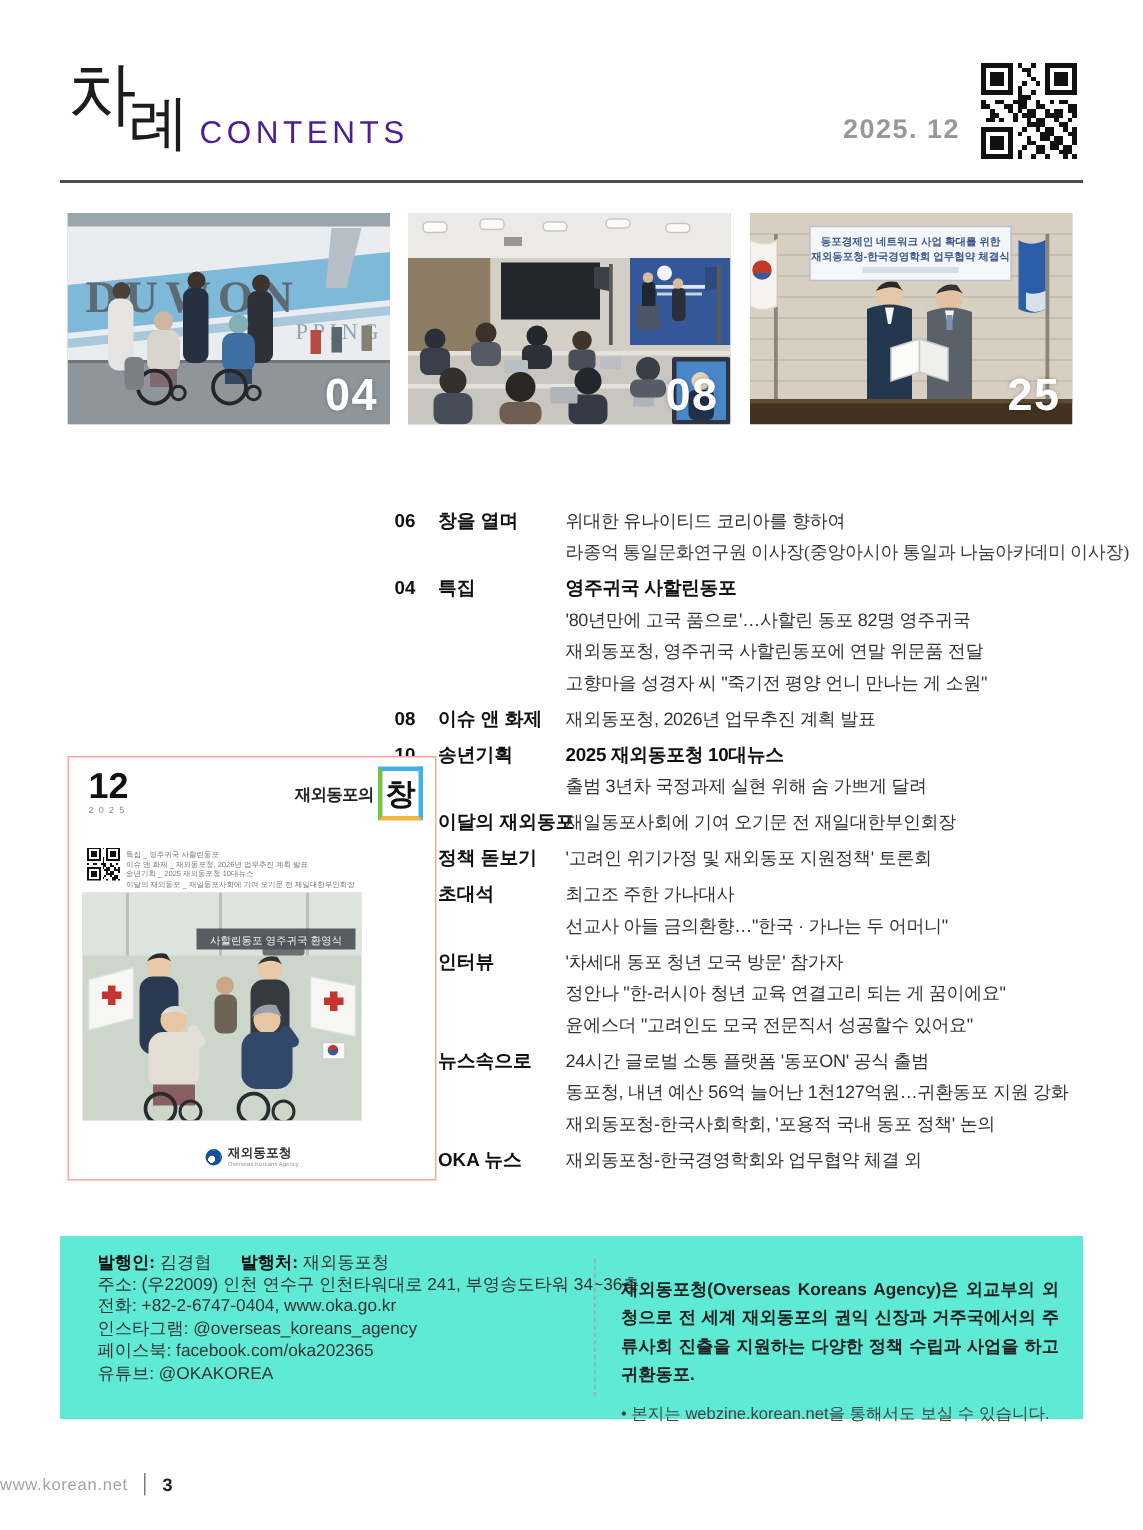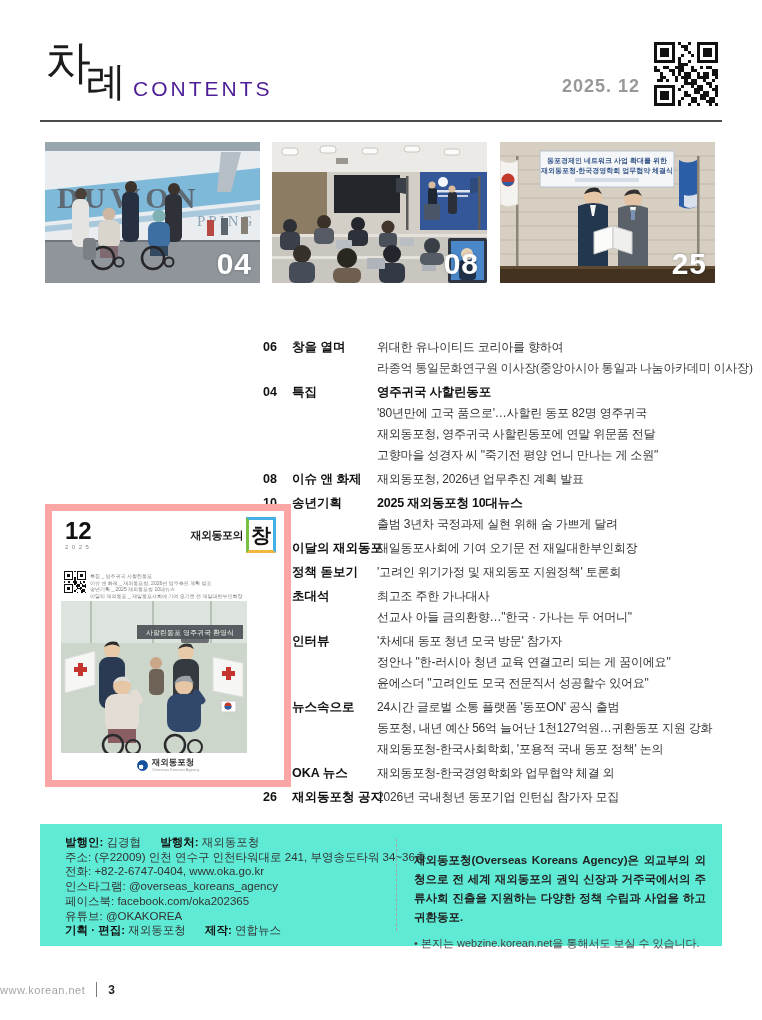--- a/index.html
+++ b/index.html
@@ -24,21 +24,21 @@
   
   .toc { position: absolute; left: 263px; top: 337px; width: 478px; }
   .toc-entry { display: grid; grid-template-columns: 29px 85px 1fr; margin-bottom: 3px; }
   .toc-num { font-size: 12.5px; font-weight: bold; color: #111; line-height: 21px; }
   .toc-cat { font-size: 12.5px; font-weight: bold; color: #111; line-height: 21px; white-space: nowrap; }
   .toc-line { font-size: 12px; color: #333; line-height: 21px; white-space: nowrap; letter-spacing: -0.2px; }
   .toc-line.bold { font-weight: bold; color: #111; font-size: 12.5px; }
   .toc-line.serif { font-family: "Liberation Serif", "DejaVu Serif", serif; color: #3d3d3d; }
 
   
-  .cover { position: absolute; left: 45px; top: 504px; width: 246px; height: 283px; background: #fff; border: 7px solid #fca5a5; }
+  .cover { position: absolute; left: 45px; top: 504px; width: 246px; height: 283px; background: #fff; border: 1px solid #fca5a5; }
   .cover-month { position: absolute; left: 13px; top: 8px; font-size: 24px; font-weight: 800; color: #111; line-height: 1; }
   .cover-year { position: absolute; left: 13px; top: 33px; font-size: 6px; color: #888; letter-spacing: 3.5px; }
   .cover-logo { position: absolute; right: 8px; top: 6px; display: flex; align-items: flex-end; }
   .cover-logo-prefix { font-size: 11px; font-weight: bold; color: #222; margin-right: 3px; margin-bottom: 10px; letter-spacing: -0.5px; }
   .cover-logo-box { width: 30px; height: 36px; border-style: solid; border-width: 3px; border-color: #43b0e5 #43b0e5 #f0b63f #76c043; display: flex; align-items: center; justify-content: center; }
   .cover-logo-char { font-size: 20px; font-weight: 800; color: #111; }
   .cover-teasers { position: absolute; left: 38px; top: 62px; width: 160px; }
   .cover-teaser { font-size: 5px; line-height: 6.5px; color: #777; white-space: nowrap; overflow: hidden; }
   .qr-mini { position: absolute; left: 12px; top: 60px; width: 22px; height: 22px; }
   .cover-photo { position: absolute; left: 9px; top: 90px; width: 186px; height: 152px; background: #ccd6cb; overflow: hidden; }
@@ -511,27 +511,20 @@
     </div>
 
     <div class="toc-entry">
       <span class="toc-num">25</span>
       <span class="toc-cat">OKA 뉴스</span>
       <div>
         <div class="toc-line">재외동포청-한국경영학회와 업무협약 체결 외</div>
       </div>
     </div>
 
-    <div class="toc-entry">
-      <span class="toc-num">26</span>
-      <span class="toc-cat">재외동포청 공지</span>
-      <div>
-        <div class="toc-line">2026년 국내청년 동포기업 인턴십 참가자 모집</div>
-      </div>
-    </div>
 
   </div>
 
   <div class="cover">
     <span class="cover-month">12</span>
     <span class="cover-year">2025</span>
     <div class="cover-logo">
       <span class="cover-logo-prefix">재외동포의</span>
       <span class="cover-logo-box">
         <span class="cover-logo-char">창</span>
@@ -750,26 +743,20 @@
         <b>발행인:</b>
         <span>김경협</span><span class="pub-gap"></span>
         <b>발행처:</b>
         <span>재외동포청</span>
       </div>
       <div class="pub-line">주소: (우22009) 인천 연수구 인천타워대로 241, 부영송도타워 34~36층</div>
       <div class="pub-line">전화: +82-2-6747-0404, www.oka.go.kr</div>
       <div class="pub-line">인스타그램: @overseas_koreans_agency</div>
       <div class="pub-line">페이스북: facebook.com/oka202365</div>
       <div class="pub-line">유튜브: @OKAKOREA</div>
-      <div class="pub-line">
-        <b>기획 · 편집:</b>
-        <span>재외동포청</span><span class="pub-gap"></span>
-        <b>제작:</b>
-        <span>연합뉴스</span>
-      </div>
     </div>
     <div class="pub-divider"></div>
     <div class="pub-right">
       <div class="pub-about">재외동포청(Overseas Koreans Agency)은 외교부의 외청으로 전 세계 재외동포의 권익 신장과 거주국에서의 주류사회 진출을 지원하는 다양한 정책 수립과 사업을 하고 귀환동포.</div>
       <div class="pub-note">• 본지는 webzine.korean.net을 통해서도 보실 수 있습니다.</div>
     </div>
   </div>
 
   <div class="footer">
     <span class="footer-url">www.korean.net</span>

